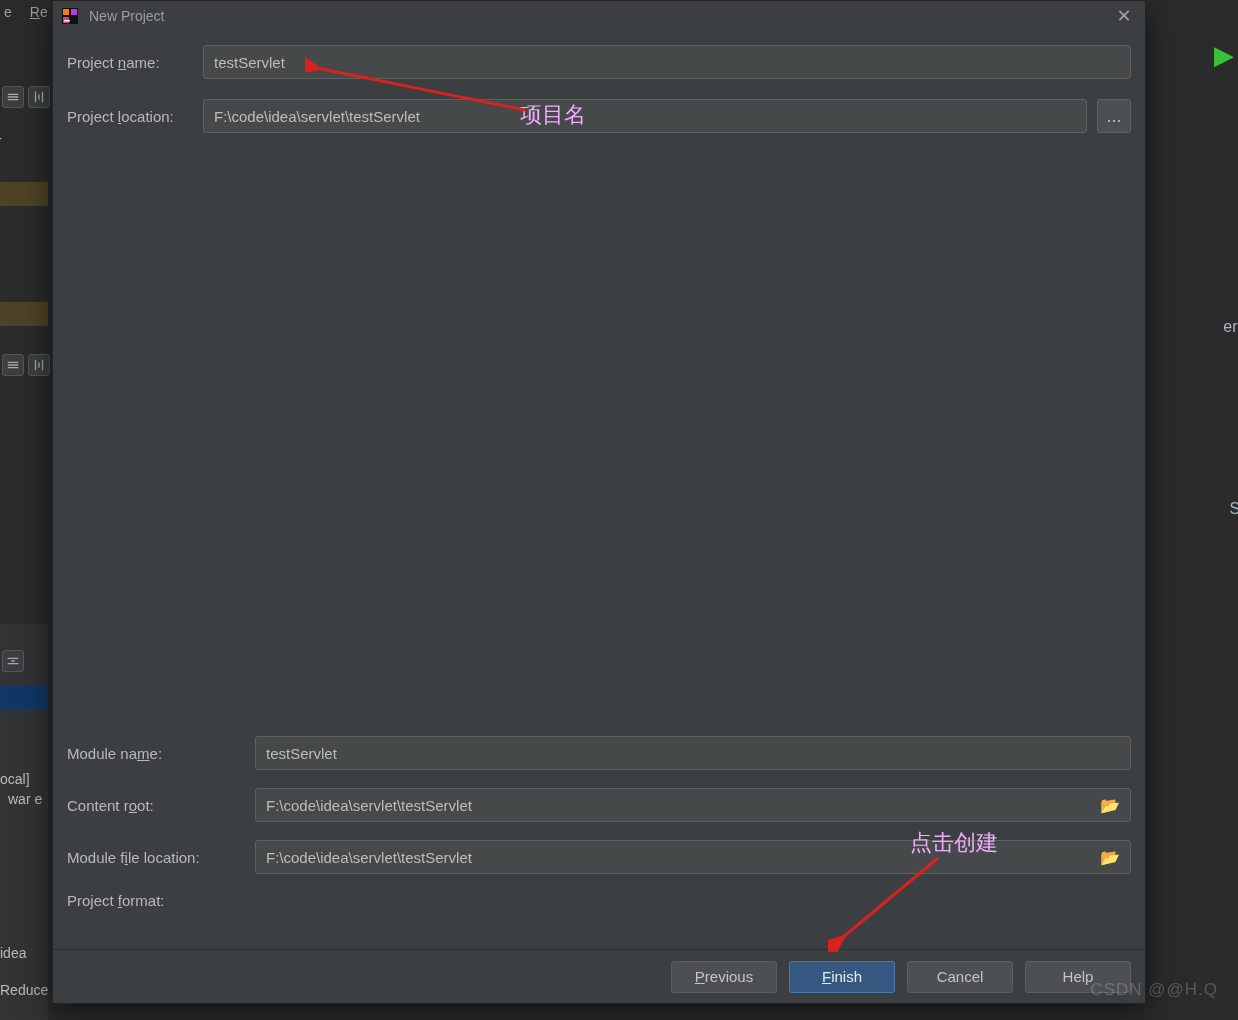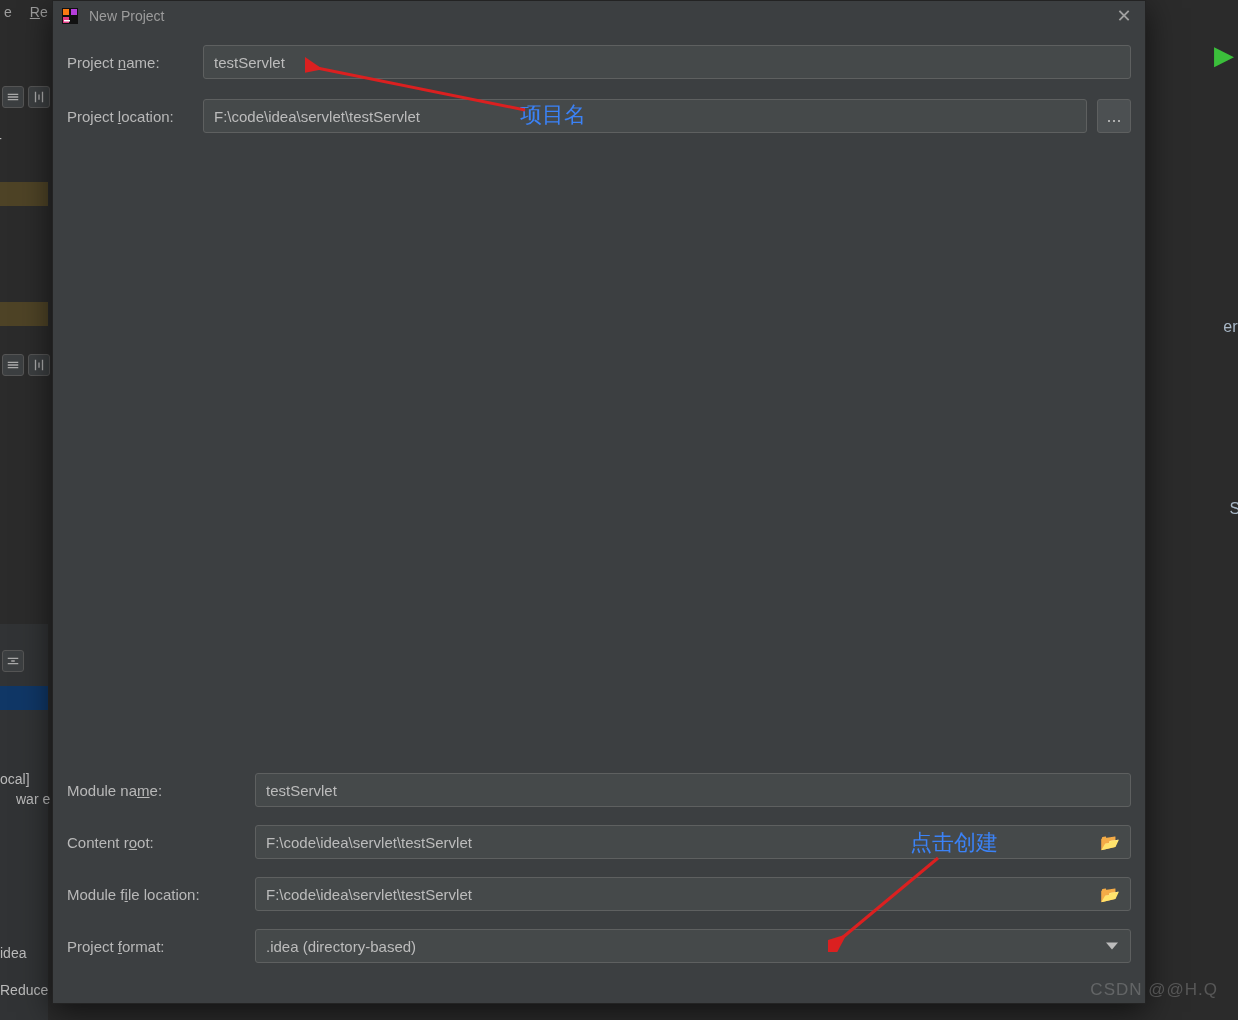--- a/index.html
+++ b/index.html
@@ -21,21 +21,21 @@
   .bg .stripe2{position:absolute;left:0;top:302px;width:48px;height:24px;background:#4e4326;}
   .bg .selrow{position:absolute;left:0;top:686px;width:48px;height:24px;background:#103766;}
   .bg .sidetxt1{position:absolute;right:-20px;top:318px;color:#a8b7c6;font-size:16px;}
   .bg .sidetxt2{position:absolute;right:-28px;top:500px;color:#a8b7c6;font-size:16px;}
   .bg .toolbtn{position:absolute;left:2px;width:22px;height:22px;background:#3c3f41;border:1px solid #555;border-radius:3px;display:flex;align-items:center;justify-content:center;color:#aaa;}
   .bg .toolbtn svg{width:14px;height:14px;stroke:#aaa;fill:none;stroke-width:1.5;}
   .bg .bottom-panel{position:absolute;left:0;top:624px;width:48px;bottom:0;background:#313335;}
   .bg .filer{position:absolute;left:0;top:945px;color:#bbb;font-size:14px;}
   .bg .reduc{position:absolute;left:0;top:968px;color:#bbb;font-size:14px;white-space:nowrap;margin-top:14px;}
   .bg .cal{position:absolute;left:0;top:771px;color:#bbb;white-space:nowrap;font-size:14px;}
-  .bg .war{position:absolute;left:16px;top:791px;color:#bbb;white-space:nowrap;font-size:14px;}
+  .bg .war{position:absolute;left:8px;top:791px;color:#bbb;white-space:nowrap;font-size:14px;}
 
   
   .dialog {
     position:absolute;
     left:52px; top:0;
     width:1094px; height:1004px;
     background:#3c3f41;
     border:1px solid #232323;
     box-shadow:0 8px 30px rgba(0,0,0,.6);
     display:flex; flex-direction:column;
@@ -92,21 +92,21 @@
   .btn{
     height:32px; min-width:106px; background:#4c5052; border:1px solid #5e6060;border-radius:3px;
     color:#c4c4c4; font-size:15px; display:flex;align-items:center;justify-content:center;cursor:pointer;
   }
   .btn u{text-decoration:underline;}
   .btn.primary{
     background:#365880; border:1px solid #4a79b1; color:#e6eaef;
   }
 
   
-  .anno-txt{position:absolute;color:#3b82f6;font-size:22px;pointer-events:none;}
+  .anno-txt{position:absolute;color:#f0abfc;font-size:22px;pointer-events:none;}
   .anno-svg{position:absolute;pointer-events:none;}
   .watermark{position:absolute;right:20px;bottom:20px;color:rgba(200,200,200,.28);font-size:17px;letter-spacing:1px;pointer-events:none;}
 </style>
 </head>
 <body>
 
 <div class="bg">
   <div class="menubar">
     <span>e</span>
     <span><u>R</u>e</span>
@@ -194,27 +194,34 @@
       </div>
       <div class="s-row">
         <div class="s-label">Module f<u>i</u>le location:</div>
         <div class="stextfield with-icon" style="display:flex;align-items:center;">
           <span>F:\code\idea\servlet\testServlet</span>
           <span class="folder-ico">📂</span>
         </div>
       </div>
       <div class="s-row" style="margin-bottom:40px;">
         <div class="s-label">Project <u>f</u>ormat:</div>
-        <div class="stextfield dropdown" style="display:flex;align-items:center;">
-          <span>.idea (directory-based)</span>
-        </div>
-      </div>
-    </div>
-  </div>
-
+      </div>
+    </div>
+  </div>
+
+  <div class="footer">
+    <div class="btn">
+        <span><u>P</u>revious</span>
+      </div>
+    <div class="btn primary">
+        <span><u>F</u>inish</span>
+      </div>
+    <div class="btn">Cancel</div>
+    <div class="btn">Help</div>
+  </div>
 </div>
 
 <div class="anno-txt" style="left:520px;top:100px;">项目名</div>
 <svg class="anno-svg" style="left:305px;top:50px;width:230px;height:70px;">
   <defs>
       <marker id="ah1" markerWidth="12" markerHeight="10" refX="2" refY="5" orient="auto">
         <path d="M12 0 L0 5 L12 10 z" fill="#db2020"></path>
       </marker>
     </defs>
   <line x1="220" y1="60" x2="12" y2="18" stroke="#db2020" stroke-width="3" marker-end="url(#ah1)"></line>

